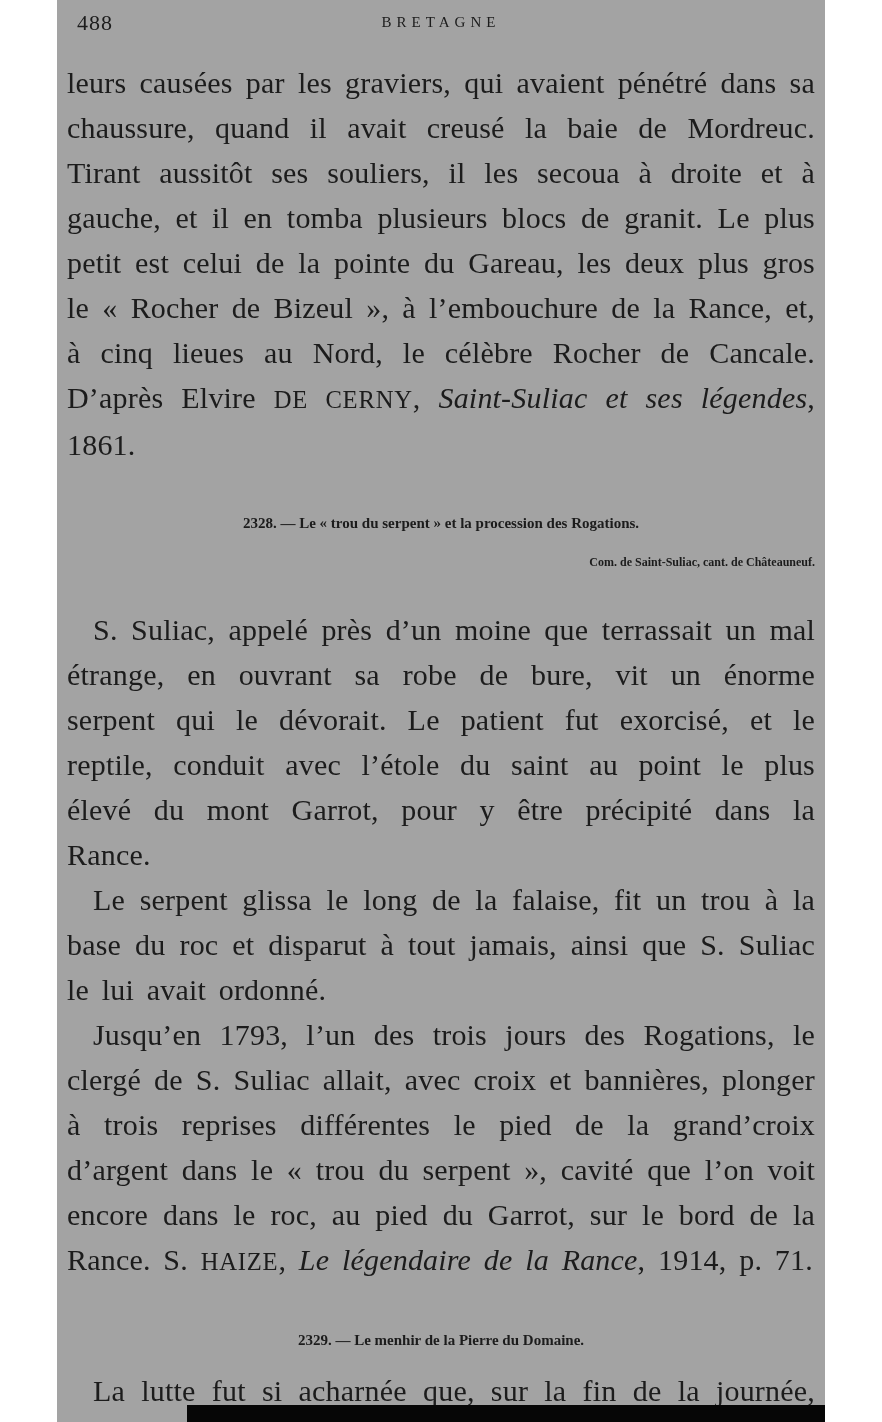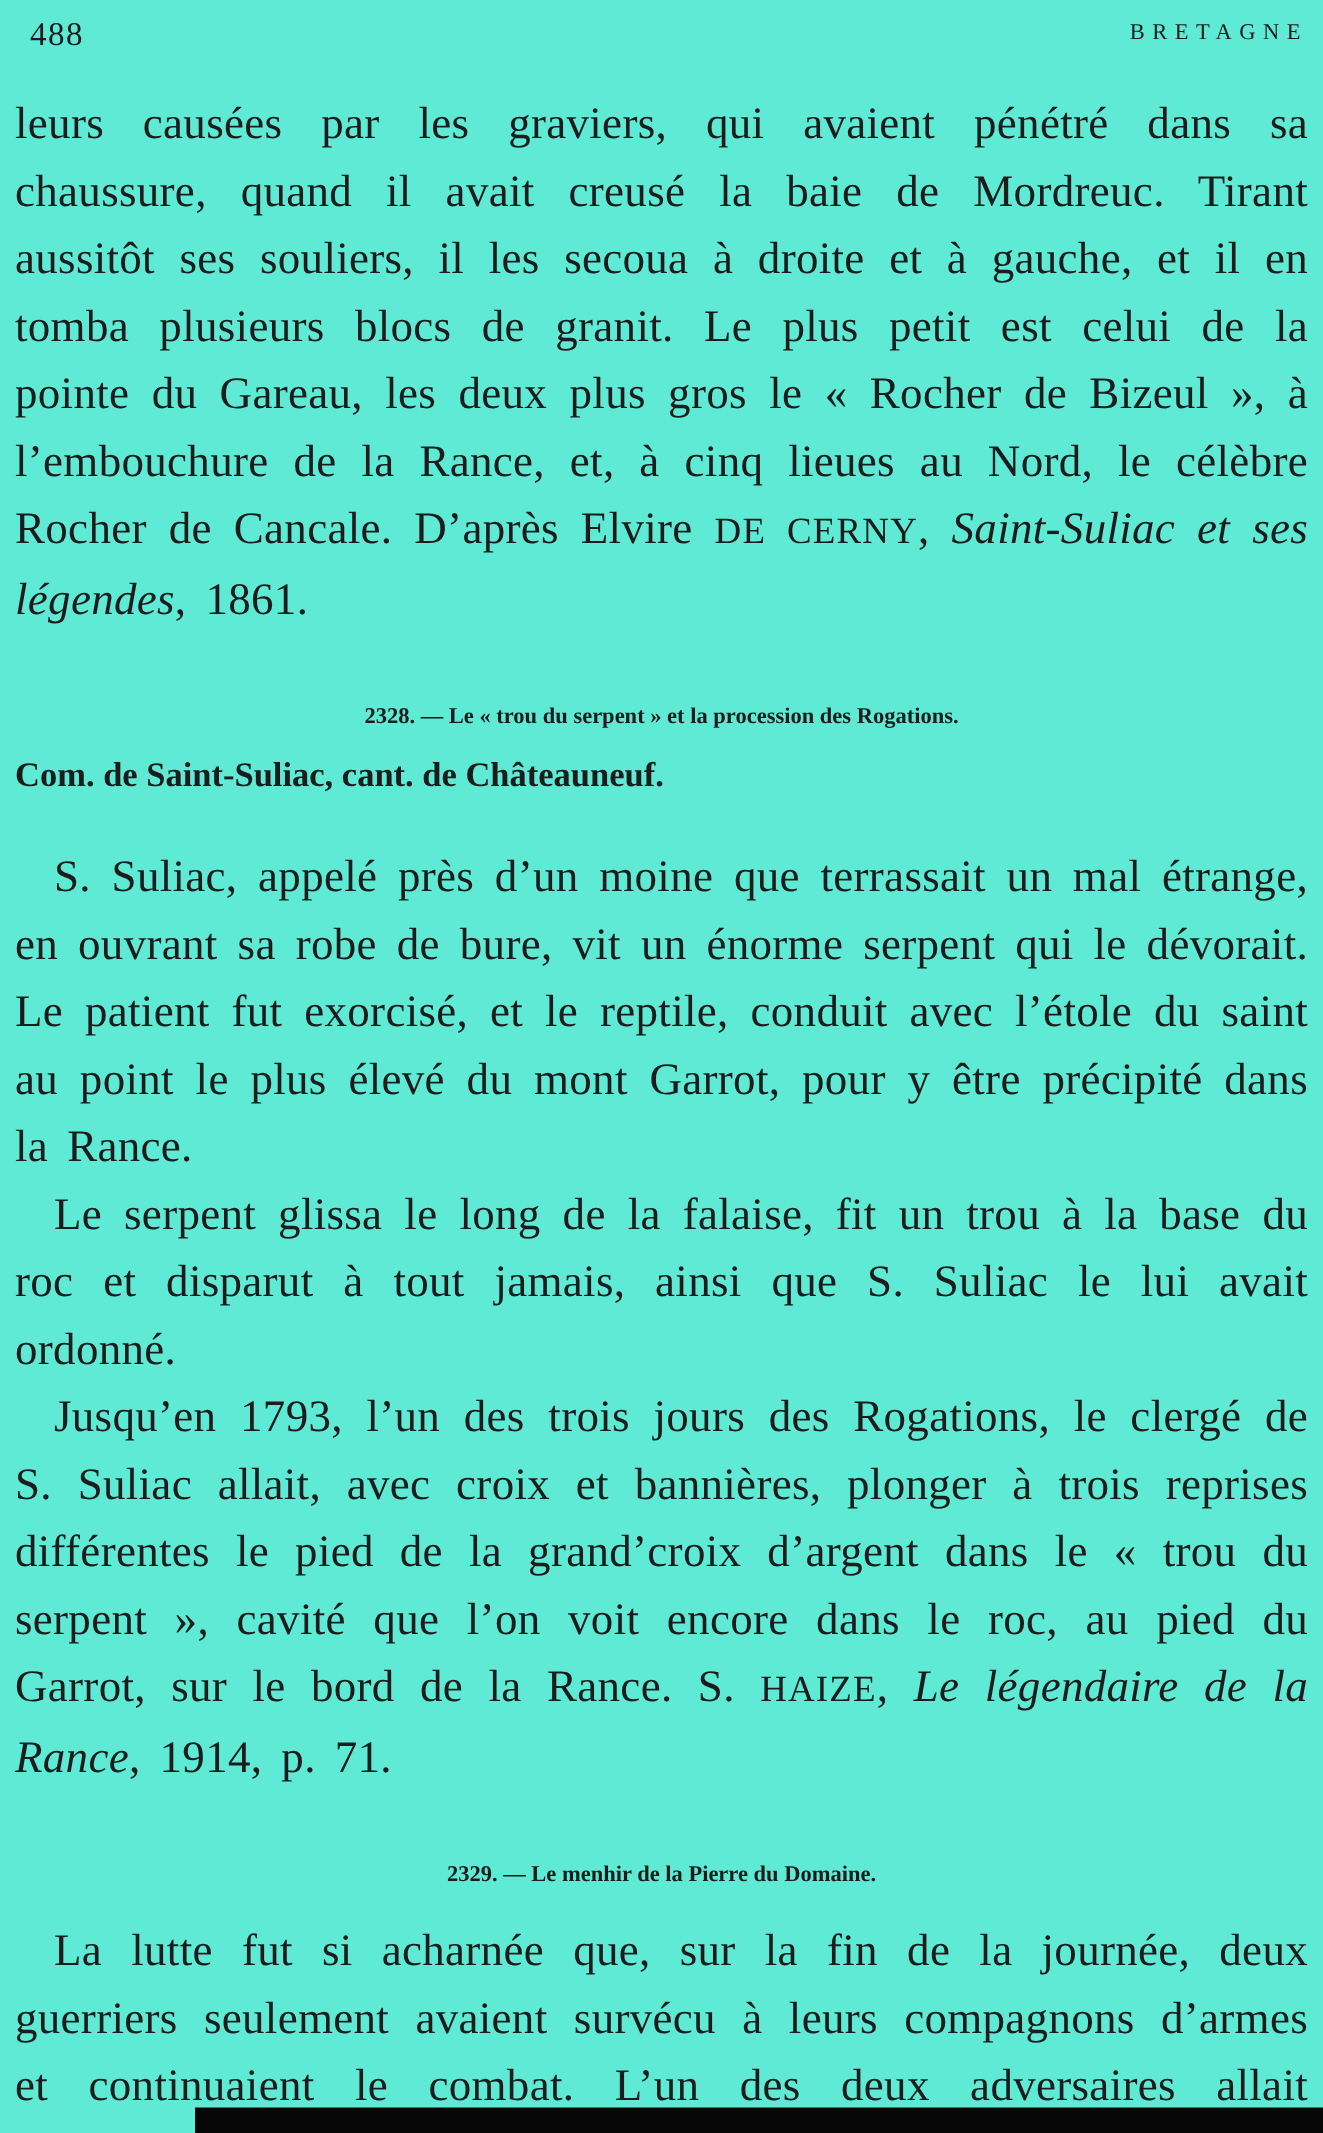--- a/index.html
+++ b/index.html
@@ -4,24 +4,24 @@
 <style>
   * { margin: 0; padding: 0; box-sizing: border-box; }
 
   html, body {
     background: #ffffff;
     font-family: "Liberation Serif", "DejaVu Serif", serif;
   }
 
   .page {
     position: relative;
-    width: 882px;
+    width: 768px;
     height: 1422px;
     margin: 0 auto;
-    background: #5eead4;
+    background: #a3a3a3;
     color: #1c1c1c;
     padding: 10px 10px 0 10px;
     overflow: hidden;
   }
 
   
   .page-header {
     position: relative;
     height: 30px;
     margin-bottom: 20px;
@@ -31,21 +31,21 @@
     left: 10px;
     top: 0;
     font-size: 22px;
     letter-spacing: 1px;
   }
   .running-title {
     position: absolute;
     left: 0;
     right: 0;
     top: 4px;
-    text-align: right;
+    text-align: center;
     font-size: 15px;
     letter-spacing: 5px;
   }
 
   
   .para {
     font-size: 30px;
     line-height: 45px;
     text-align: justify;
     text-indent: 26px;
@@ -63,23 +63,23 @@
 
   
   .section-title {
     text-align: center;
     font-weight: bold;
     font-size: 15px;
     line-height: 28px;
     margin: 42px 0 14px 0;
   }
   .section-subtitle {
-    text-align: left;
+    text-align: right;
     font-weight: bold;
-    font-size: 23px;
+    font-size: 12px;
     line-height: 22px;
     margin: 0 0 34px 0;
   }
 
   
   .scan-bar {
     position: absolute;
     bottom: 0;
     left: 130px;
     right: 0;

